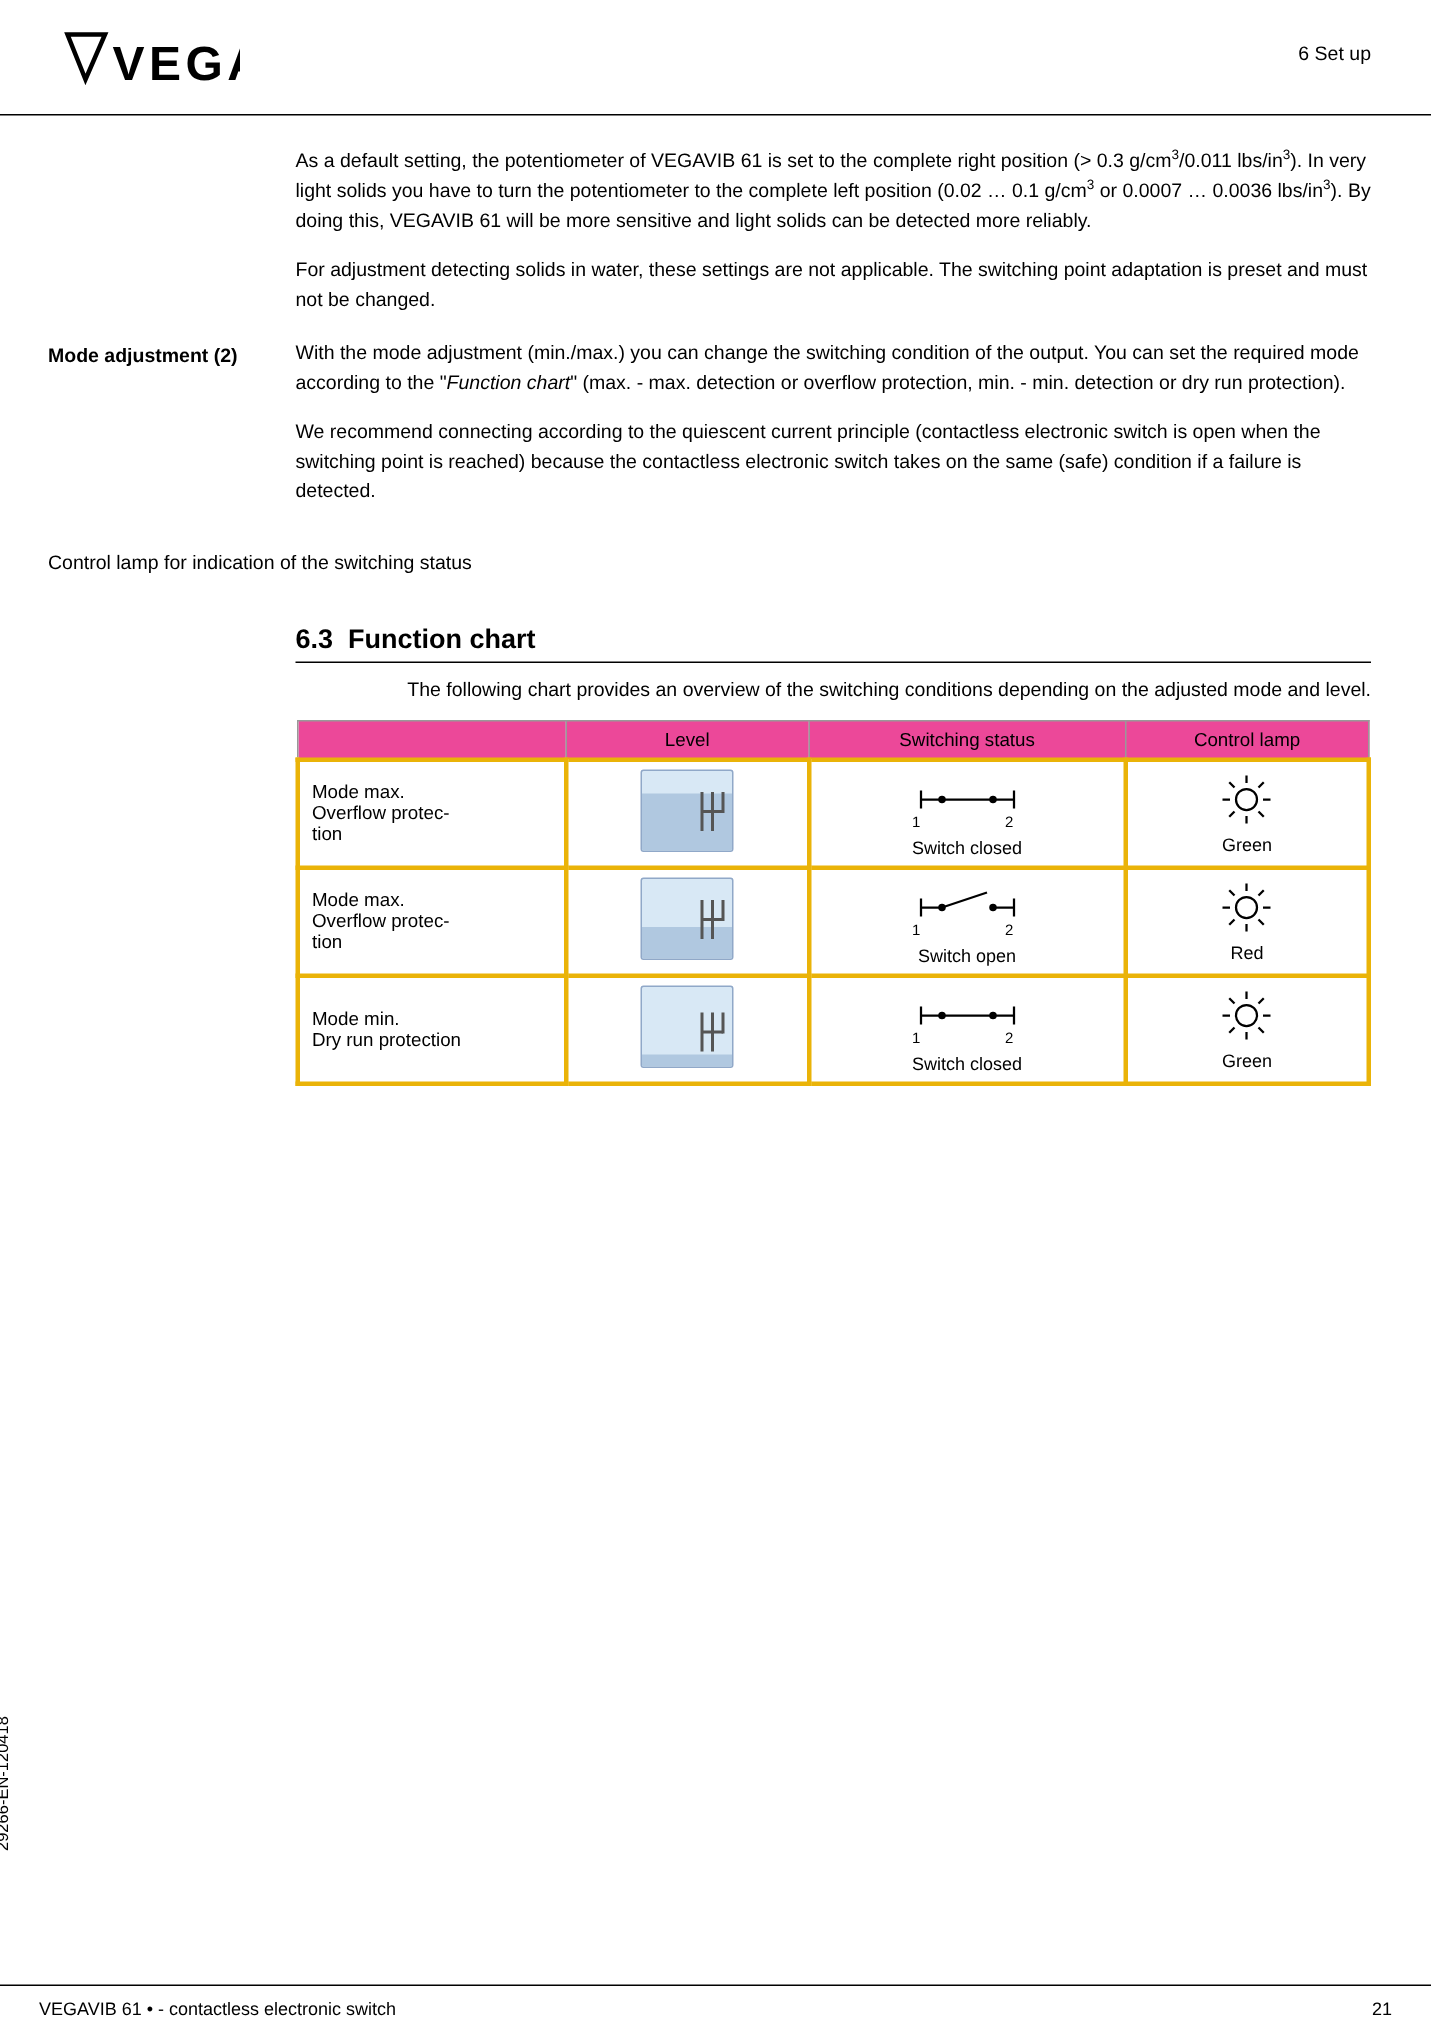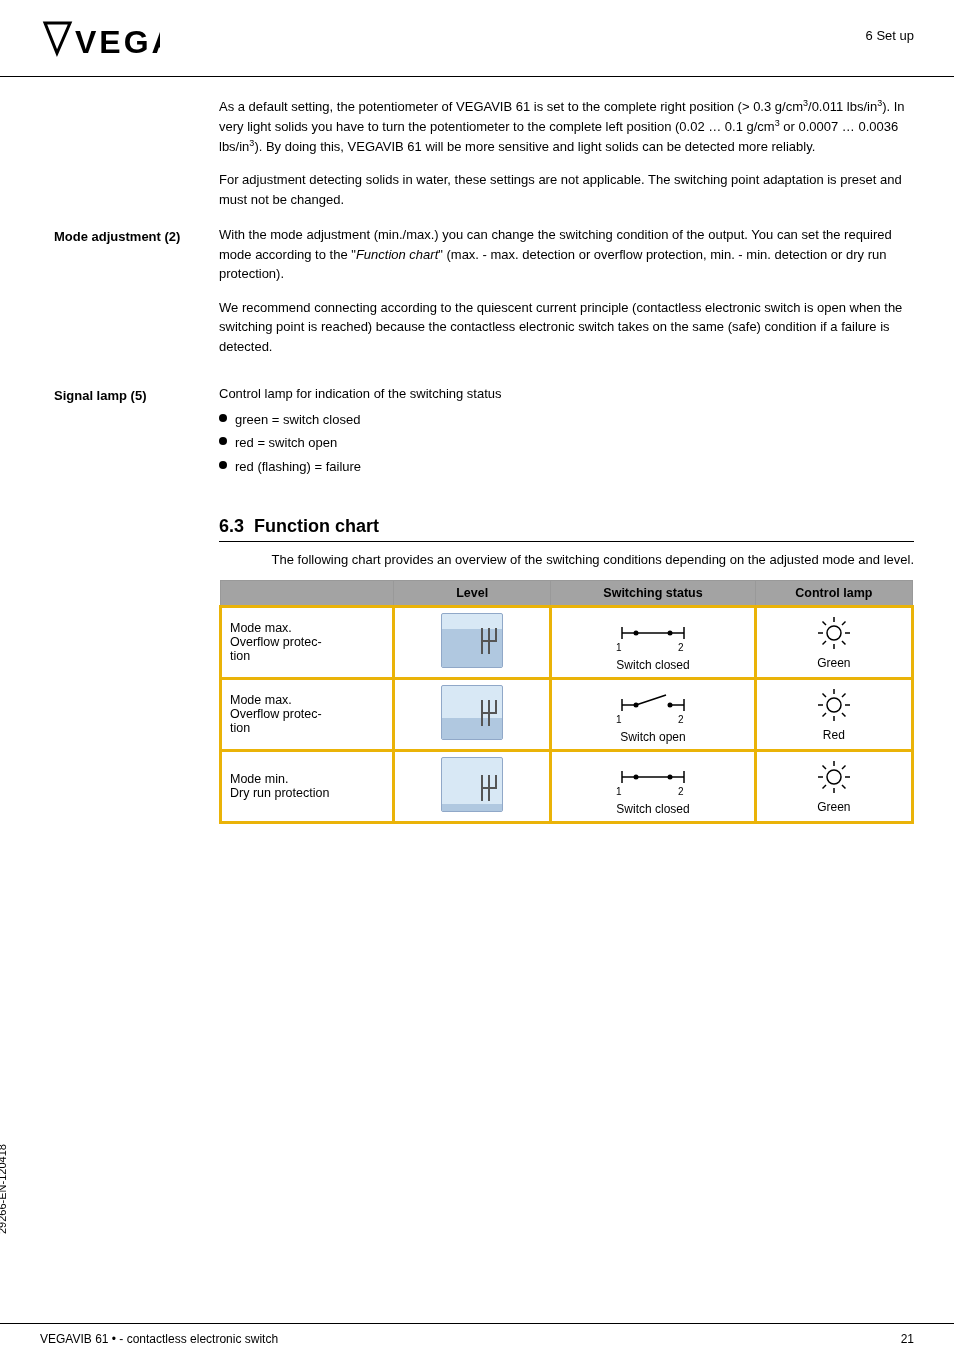--- a/index.html
+++ b/index.html
@@ -40,21 +40,21 @@
     .header-right {
       font-size: 13px;
       text-align: right;
       padding-top: 10px;
     }
 
     
     .main-content {
       display: flex;
       flex: 1;
-      padding: 20px 40px 0 54px;
+      padding: 20px 40px 0 32px;
     }
 
     .side-label {
       font-weight: bold;
       font-size: 13px;
       margin-bottom: 4px;
       padding-top: 4px;
     }
 
     
@@ -103,22 +103,22 @@
     .function-table {
       width: 100%;
       border-collapse: collapse;
       margin-top: 10px;
       font-size: 12.5px;
     }
 
     .function-table th {
       border: 1px solid #999;
       padding: 5px 8px;
-      background: #a3a3a3;
-      font-weight: bold;
+      background: #ec4899;
+      font-weight: normal;
       text-align: left;
     }
 
     .function-table td {
       border: 3px solid #eab308;
       padding: 5px 8px;
       vertical-align: middle;
     }
 
     .function-table .col-mode {
@@ -138,21 +138,21 @@
     }
 
     .cell-top {
       vertical-align: top;
       padding-top: 8px;
     }
 
     
     .footer {
       border-top: 1px solid #000;
-      padding: 8px 40px;
+      padding: 8px 26px;
       display: flex;
       justify-content: space-between;
       align-items: center;
       margin-top: auto;
     }
 
     .footer-left {
       font-size: 12px;
     }
 
@@ -238,39 +238,22 @@
           <div class="para">
             We recommend connecting according to the quiescent current
             principle (contactless electronic switch is open when the switching
             point is reached) because the contactless electronic switch takes on
             the same (safe) condition if a failure is detected.
           </div>
         </div>
       </div>
 
       <div style="display:flex; margin-bottom:10px;">
-        <div style="width:165px; min-width:165px; padding-right:10px;">
-          <div class="side-label">Signal lamp (5)</div>
-        </div>
         <div style="flex:1;">
           <div class="para" style="margin-bottom:6px;">Control lamp for indication of the switching status</div>
-          <ul class="bullet-list">
-            <li>
-                <span class="bullet-dot"></span>
-                <span>green = switch closed</span>
-              </li>
-            <li>
-                <span class="bullet-dot"></span>
-                <span>red = switch open</span>
-              </li>
-            <li>
-                <span class="bullet-dot"></span>
-                <span>red (flashing) = failure</span>
-              </li>
-          </ul>
         </div>
       </div>
 
       <div style="display:flex; margin-bottom:6px;">
         <div style="width:165px; min-width:165px;"></div>
         <div style="flex:1;">
           <div class="section-heading">
             <span>6.3</span>&nbsp;&nbsp;<span>Function chart</span>
           </div>
           <div class="para" style="margin-bottom:10px;text-align:right;">The following chart provides an overview of the switching conditions depending on the adjusted mode and level.</div>

